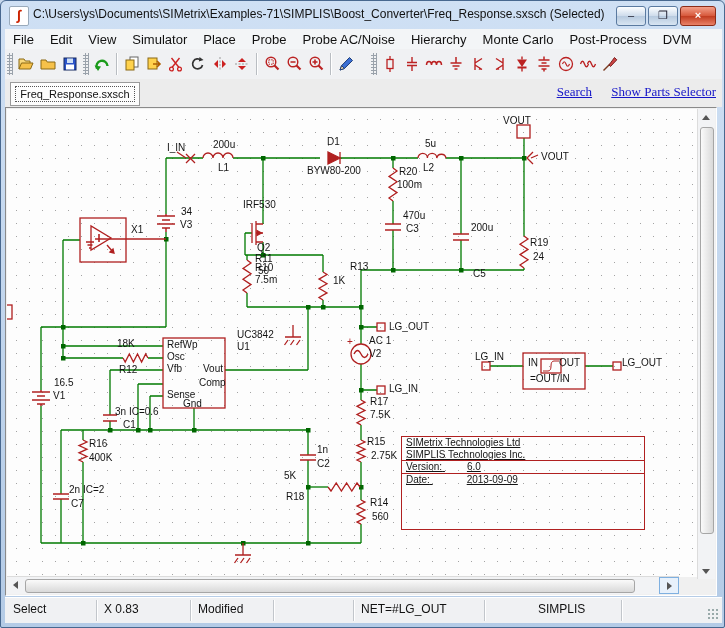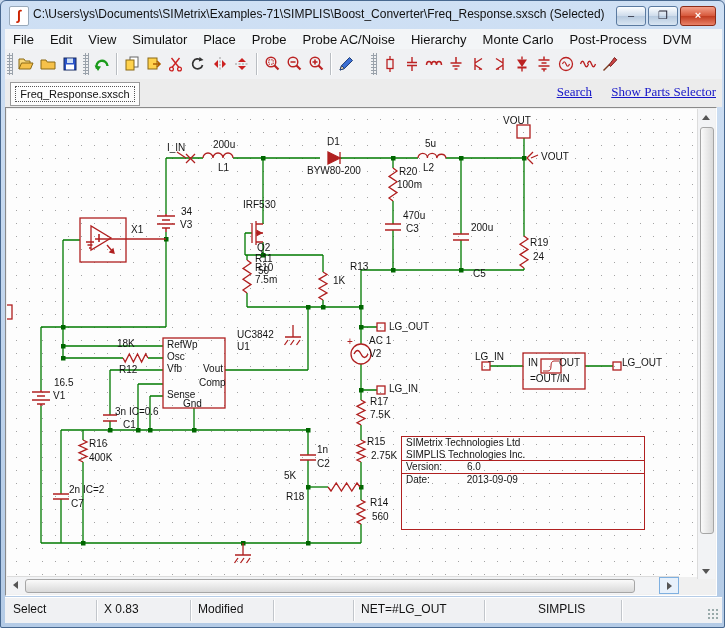--- a/index.html
+++ b/index.html
@@ -37,21 +37,21 @@
   .gridarea{position:absolute;left:1px;top:1px;width:690px;height:468px;background:#fdfdfd;overflow:hidden;
     background-image:radial-gradient(circle,#a3a3a3 0.75px,transparent 0.9px);background-size:13px 13px;background-position:3px 4px;}
   .schem{position:absolute;left:0;top:0;}
   .labels-layer{position:absolute;left:0;top:0;width:690px;height:468px;}
   .lbl{position:absolute;font-size:10px;color:#141414;white-space:nowrap;line-height:11px;}
   .lbl.sm{font-size:10px;line-height:9px;}
   .lbl.red{color:#b02020;}
   
   .titleblock{position:absolute;left:394px;top:327px;width:244px;height:94px;border:1px solid #b02020;
     font-size:10px;color:#141414;box-sizing:border-box;}
-  .tbrow{padding:0 4px;line-height:11.5px;white-space:nowrap;}
+  .tbrow{padding:0 4px;line-height:11.5px;white-space:nowrap;text-decoration:underline;}
   .tbline{border-top:1px solid #b02020;}
   .tb-title{height:30px;}
   .tb-val{margin-left:22px;}
   
   .vscroll{position:absolute;right:1px;top:1px;width:17px;height:470px;background:#f2f3f5;border-left:1px solid #dcdcdc;}
   .hscroll{position:absolute;left:1px;bottom:1px;height:17px;width:672px;background:#f2f3f5;border-top:1px solid #dcdcdc;}
   .sb-btn{position:absolute;background:#f2f3f5;display:flex;align-items:center;justify-content:center;}
   .arr{width:0;height:0;}
   .arr.up{border-left:4px solid transparent;border-right:4px solid transparent;border-bottom:5px solid #555;}
   .arr.down{border-left:4px solid transparent;border-right:4px solid transparent;border-top:5px solid #555;}

